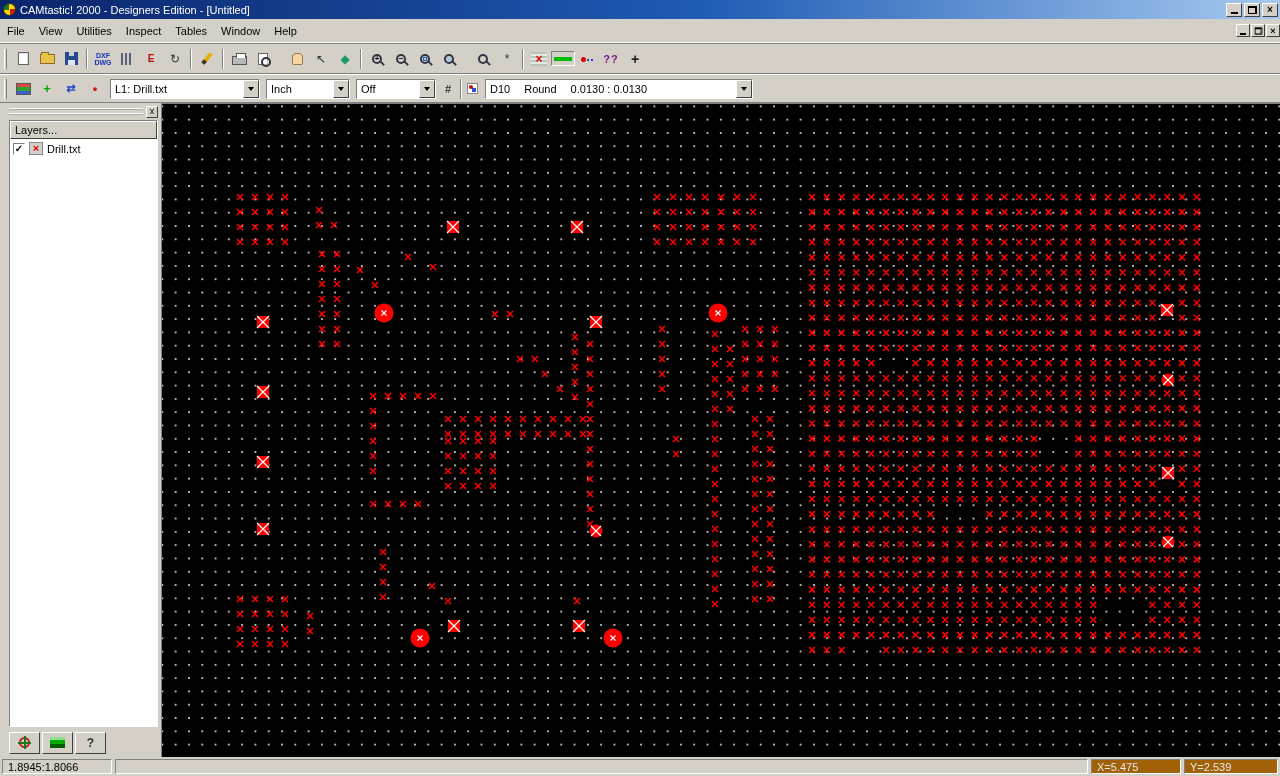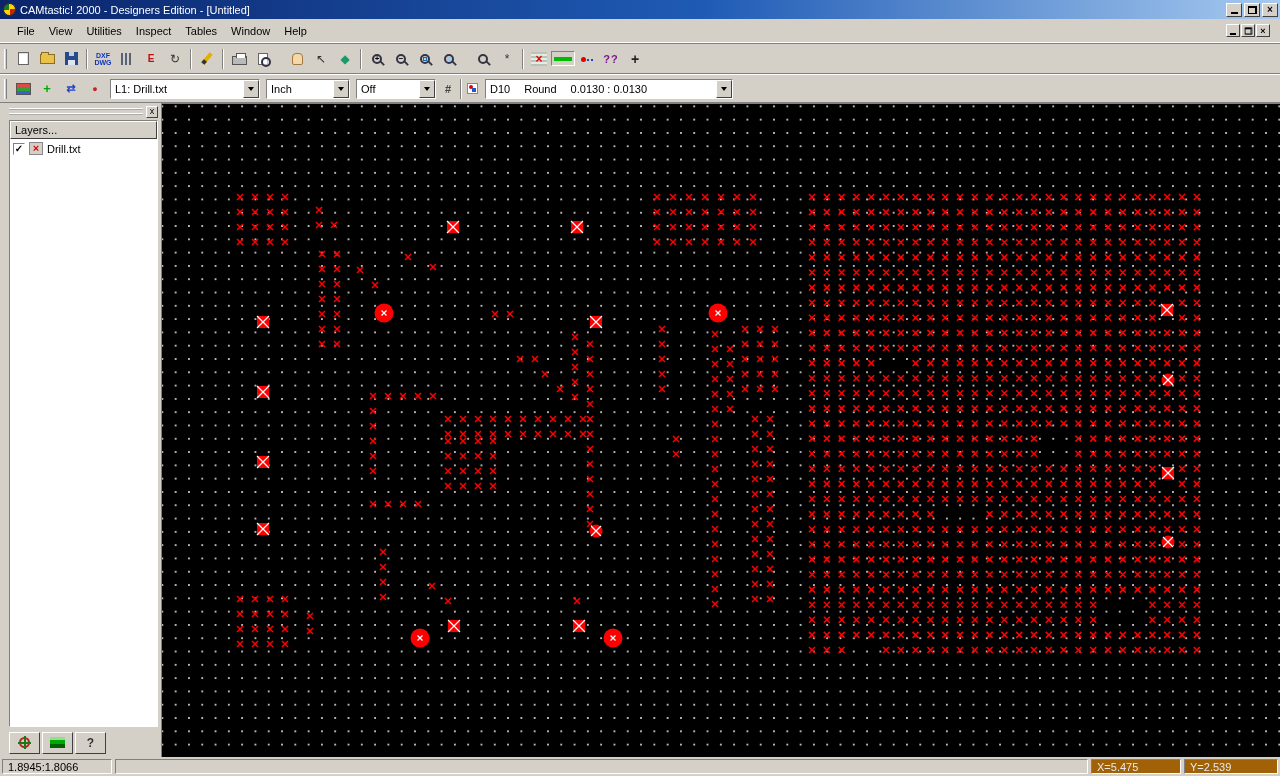--- a/index.html
+++ b/index.html
@@ -36,21 +36,21 @@
     font-size:10px; line-height:10px; font-weight:bold; }
   .glyph-min{ width:7px; height:2px; background:#000; margin-top:7px; }
   .glyph-restore{ position:relative; width:9px; height:8px; }
   .glyph-restore::before{ content:""; position:absolute; right:0; top:0;
     width:6px; height:5px; border:1px solid #000; border-top-width:2px; }
   .glyph-restore::after{ content:""; position:absolute; left:0; bottom:0;
     width:6px; height:5px; border:1px solid #000; border-top-width:2px; background:#d4d0c8; }
 
   
   .menubar{ position:absolute; top:19px; left:0; right:0; height:24px;
-    display:flex; align-items:center; padding:0 10px;
+    display:flex; align-items:center; padding:0 0;
     border-bottom:1px solid #fff; }
   .menu-item{ padding:3px 7px; cursor:default; }
   .mdi-controls{ margin-left:auto; display:flex; }
   .mdibtn{ width:14px; height:13px; background:#d4d0c8; display:flex;
     align-items:center; justify-content:center; margin-left:1px;
     font-size:9px; font-weight:bold; }
   .mdibtn .glyph-min{ width:6px; margin-top:6px; }
   .mdibtn .glyph-restore{ transform:scale(.85); }
 
   
@@ -363,21 +363,21 @@
     <span class="combo-text">Off</span>
     <span class="combo-btn">
         <span class="arrow-dn"></span>
       </span>
   </span>
   <span class="tbtn" style="width:18px">
       <span class="hashg">#</span>
     </span>
   <span class="etchv"></span>
   <span class="i-apdot"></span>
-  <span class="combo" style="width:248px">
+  <span class="combo" style="width:268px">
     <span class="combo-text">
       <span style="margin-right:14px">D10</span>
       <span style="margin-right:14px">Round</span>
       <span>0.0130 : 0.0130</span>
     </span>
     <span class="combo-btn">
         <span class="arrow-dn"></span>
       </span>
   </span>
 </div>

